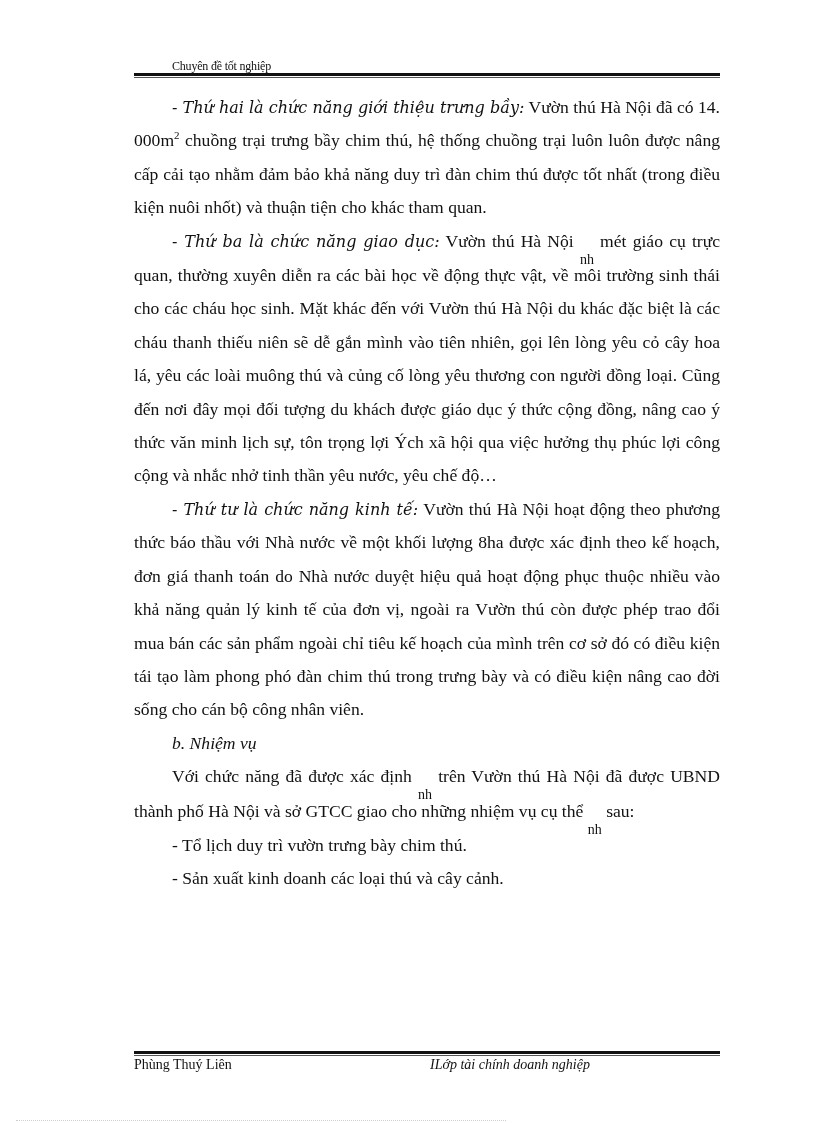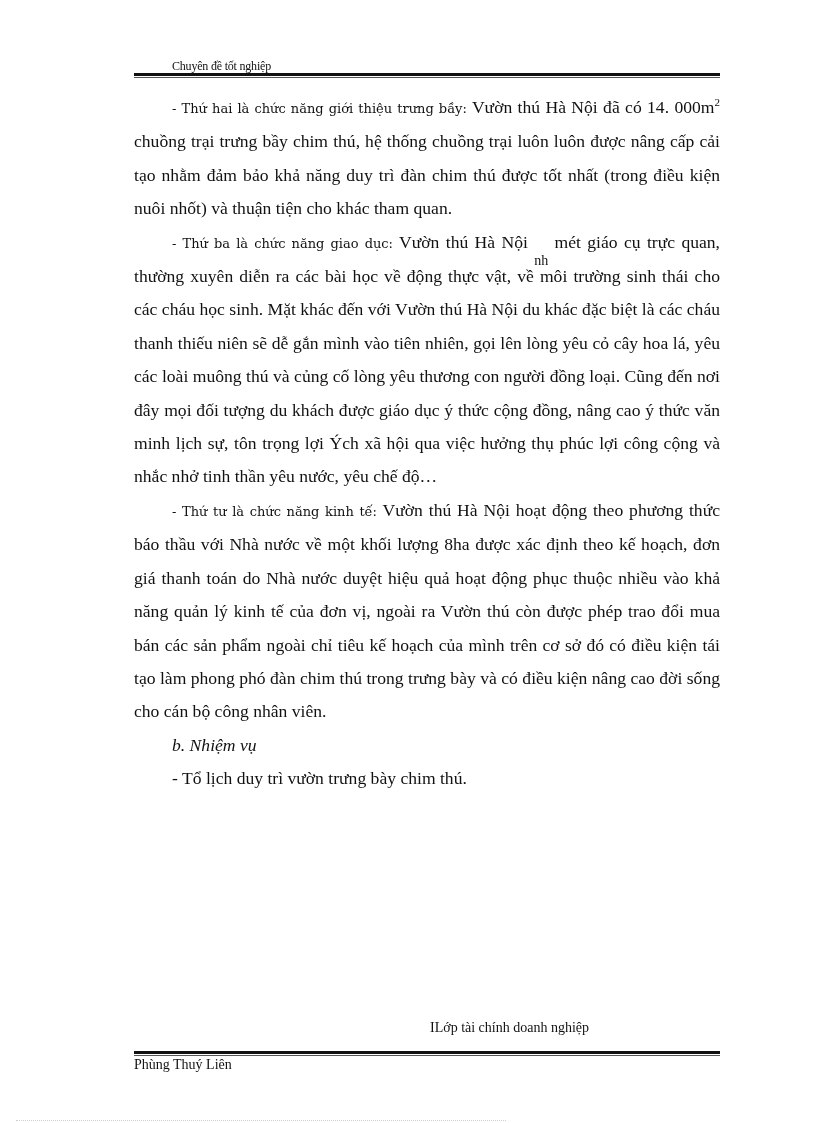--- a/index.html
+++ b/index.html
@@ -46,21 +46,21 @@
       width: 586px;
       font-size: 17.6px;
       line-height: 33.4px;
     }
     .para {
       margin: 0;
       text-align: justify;
       text-indent: 38px;
     }
     .para.noindent { text-indent: 0; }
-    .lead { font-family: "DejaVu Serif", serif; font-size: 13px; margin-top: 16px; }
+    .lead { font-style: italic; font-family: "DejaVu Serif", serif; font-size: 16px; margin-top: 16px; }
     .sup { font-size: 11px; vertical-align: super; line-height: 0; }
     .nh { font-size: 14px; position: relative; top: 17px; }
     .subheading {
       margin: 0;
       padding-left: 38px;
       font-weight: normal;
       font-style: italic;
     }
     .bullet {
       margin: 0;
@@ -69,22 +69,23 @@
 
     .footer-left {
       position: absolute;
       left: 134px;
       top: 1057px;
       font-size: 14px;
     }
     .footer-right {
       position: absolute;
       left: 430px;
-      top: 1020px;
+      top: 1057px;
       font-size: 14px;
+      font-style: italic;
     }
     .bottom-dots {
       position: absolute;
       left: 16px;
       top: 1120px;
       width: 490px;
       height: 1px;
       border-top: 1px dotted #cfcfcf;
     }
   </style>
@@ -109,22 +110,26 @@
     <p class="para">
       <span class="lead">- Thứ ba là chức năng giao dục:</span><span> Vườn thú Hà Nội </span><span class="nh">nh</span><span>  mét giáo cụ trực quan, thường xuyên diễn ra các bài học về động thực vật, về môi trường sinh thái cho các cháu học sinh. Mặt khác đến với Vườn thú Hà Nội du khác đặc biệt là các cháu thanh thiếu niên sẽ dễ gắn mình vào tiên nhiên, gọi lên lòng yêu cỏ cây hoa lá, yêu các loài muông thú và củng cố lòng yêu thương  con người đồng loại.  Cũng đến nơi đây mọi đối tượng du khách được giáo dục ý thức cộng đồng, nâng cao ý thức văn minh lịch sự, tôn trọng lợi Ých xã hội qua việc hưởng thụ phúc lợi công cộng và nhắc nhở tinh thần yêu nước, yêu chế độ…</span>
     </p>
 
     <p class="para">
       <span class="lead">- Thứ tư là chức năng kinh tế:</span><span> Vườn thú Hà Nội hoạt động theo phương thức báo thầu với Nhà nước về một khối lượng 8ha được xác định theo kế hoạch, đơn giá thanh toán do Nhà nước duyệt hiệu  quả hoạt động phục thuộc nhiều vào khả năng quản lý kinh tế của đơn vị, ngoài ra Vườn thú còn được phép trao đổi mua bán các sản phẩm ngoài chỉ tiêu kế hoạch của mình trên cơ sở đó có điều kiện tái tạo làm phong phó đàn chim thú trong trưng bày và có điều kiện nâng cao đời sống cho cán bộ công nhân viên.</span>
     </p>
 
     <p class="subheading">b. Nhiệm vụ</p>
 
+    <p class="para">
+      <span>Với chức năng đã được xác định </span><span class="nh">nh</span><span>  trên Vườn thú Hà Nội đã được UBND  thành  phố Hà Nội và sở GTCC giao  cho những  nhiệm  vụ  cụ thể </span><span class="nh">nh</span><span>  sau:</span>
+    </p>
 
     <p class="bullet">- Tổ lịch duy trì vườn trưng bày chim thú.</p>
+    <p class="bullet">- Sản xuất kinh  doanh các loại thú và cây cảnh.</p>
   </div>
 
   <div class="rule footer-rule">
     <div class="thick"></div>
       <div class="gap"></div>
       <div class="thin"></div>
   </div>
   <div class="footer-left">Phùng  Thuý  Liên</div>
   <div class="footer-right"><span>I</span><span>Lớp tài chính doanh nghiệp</span></div>
 

